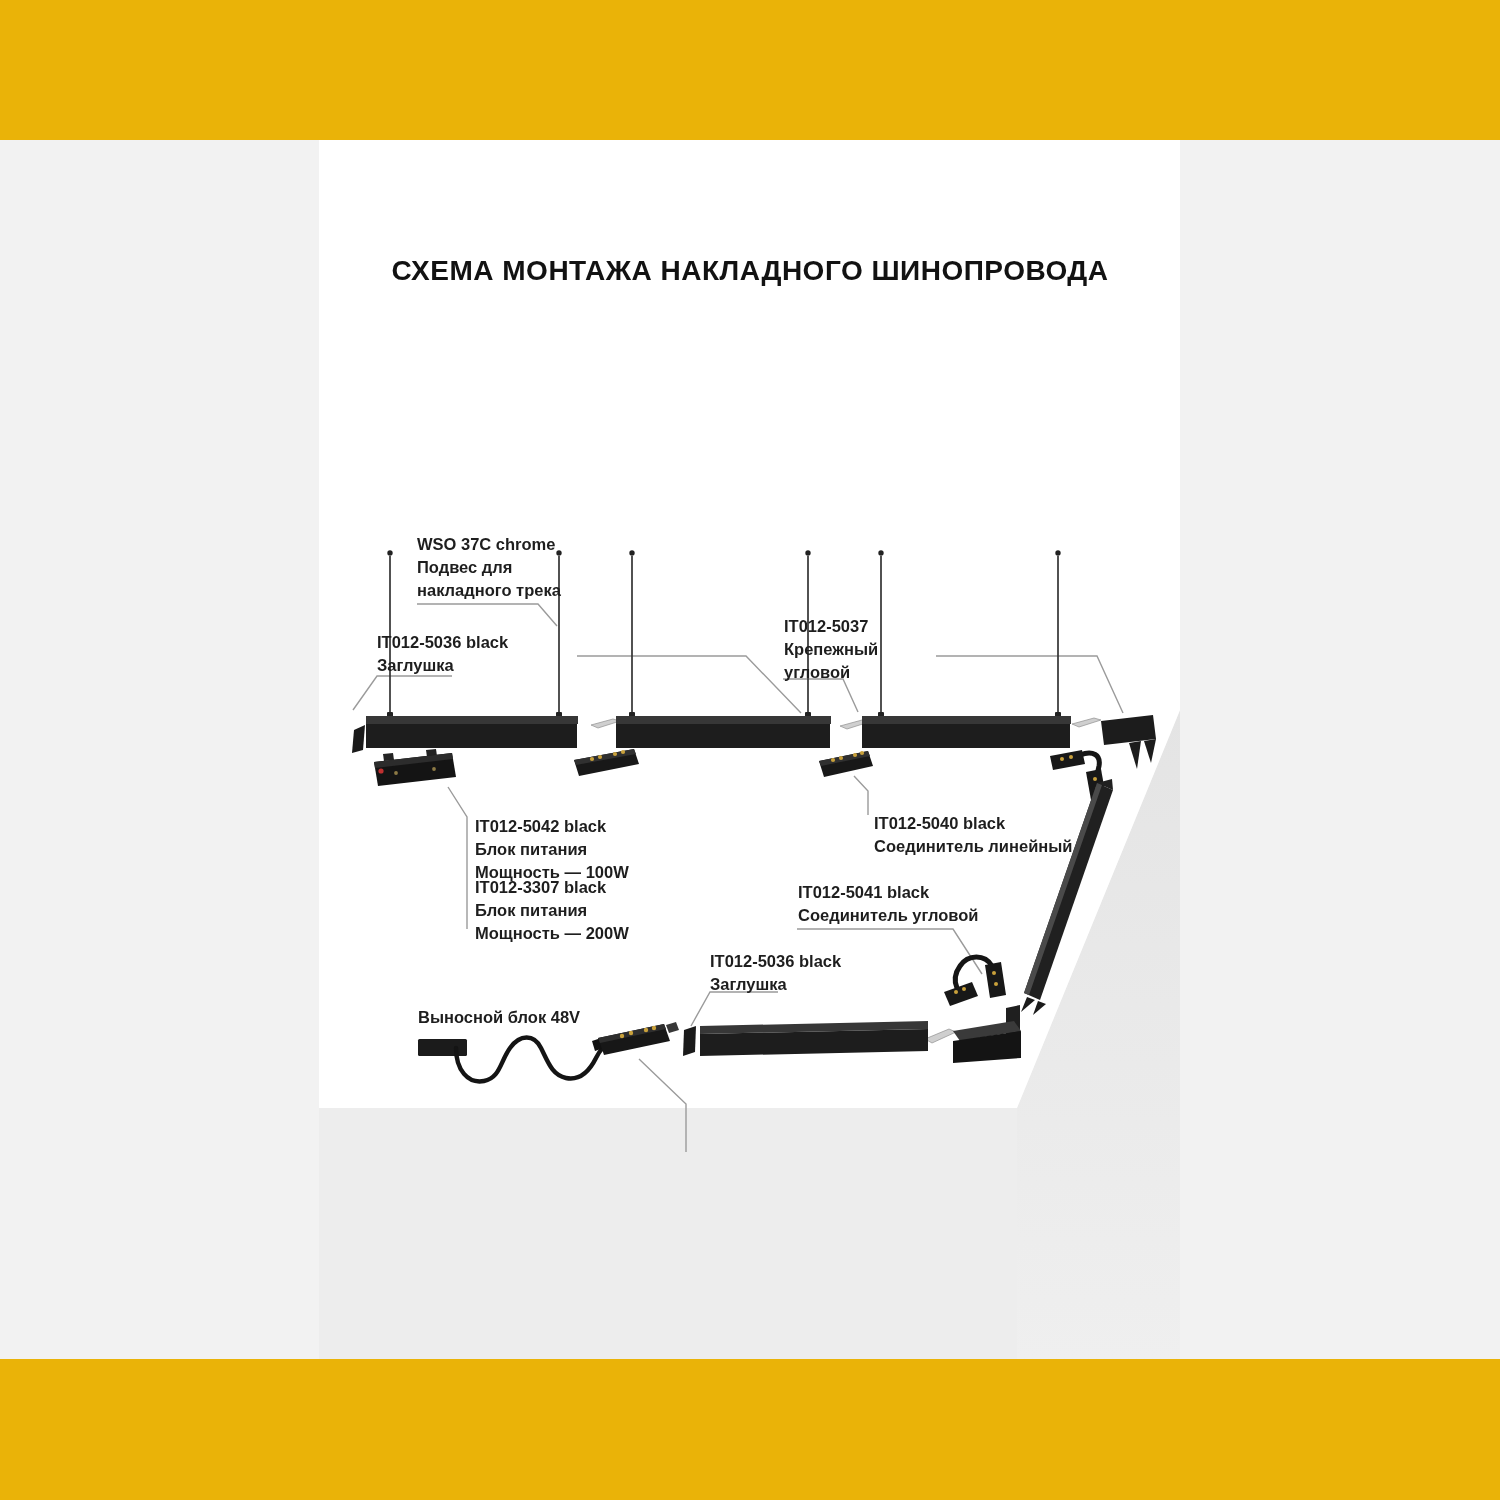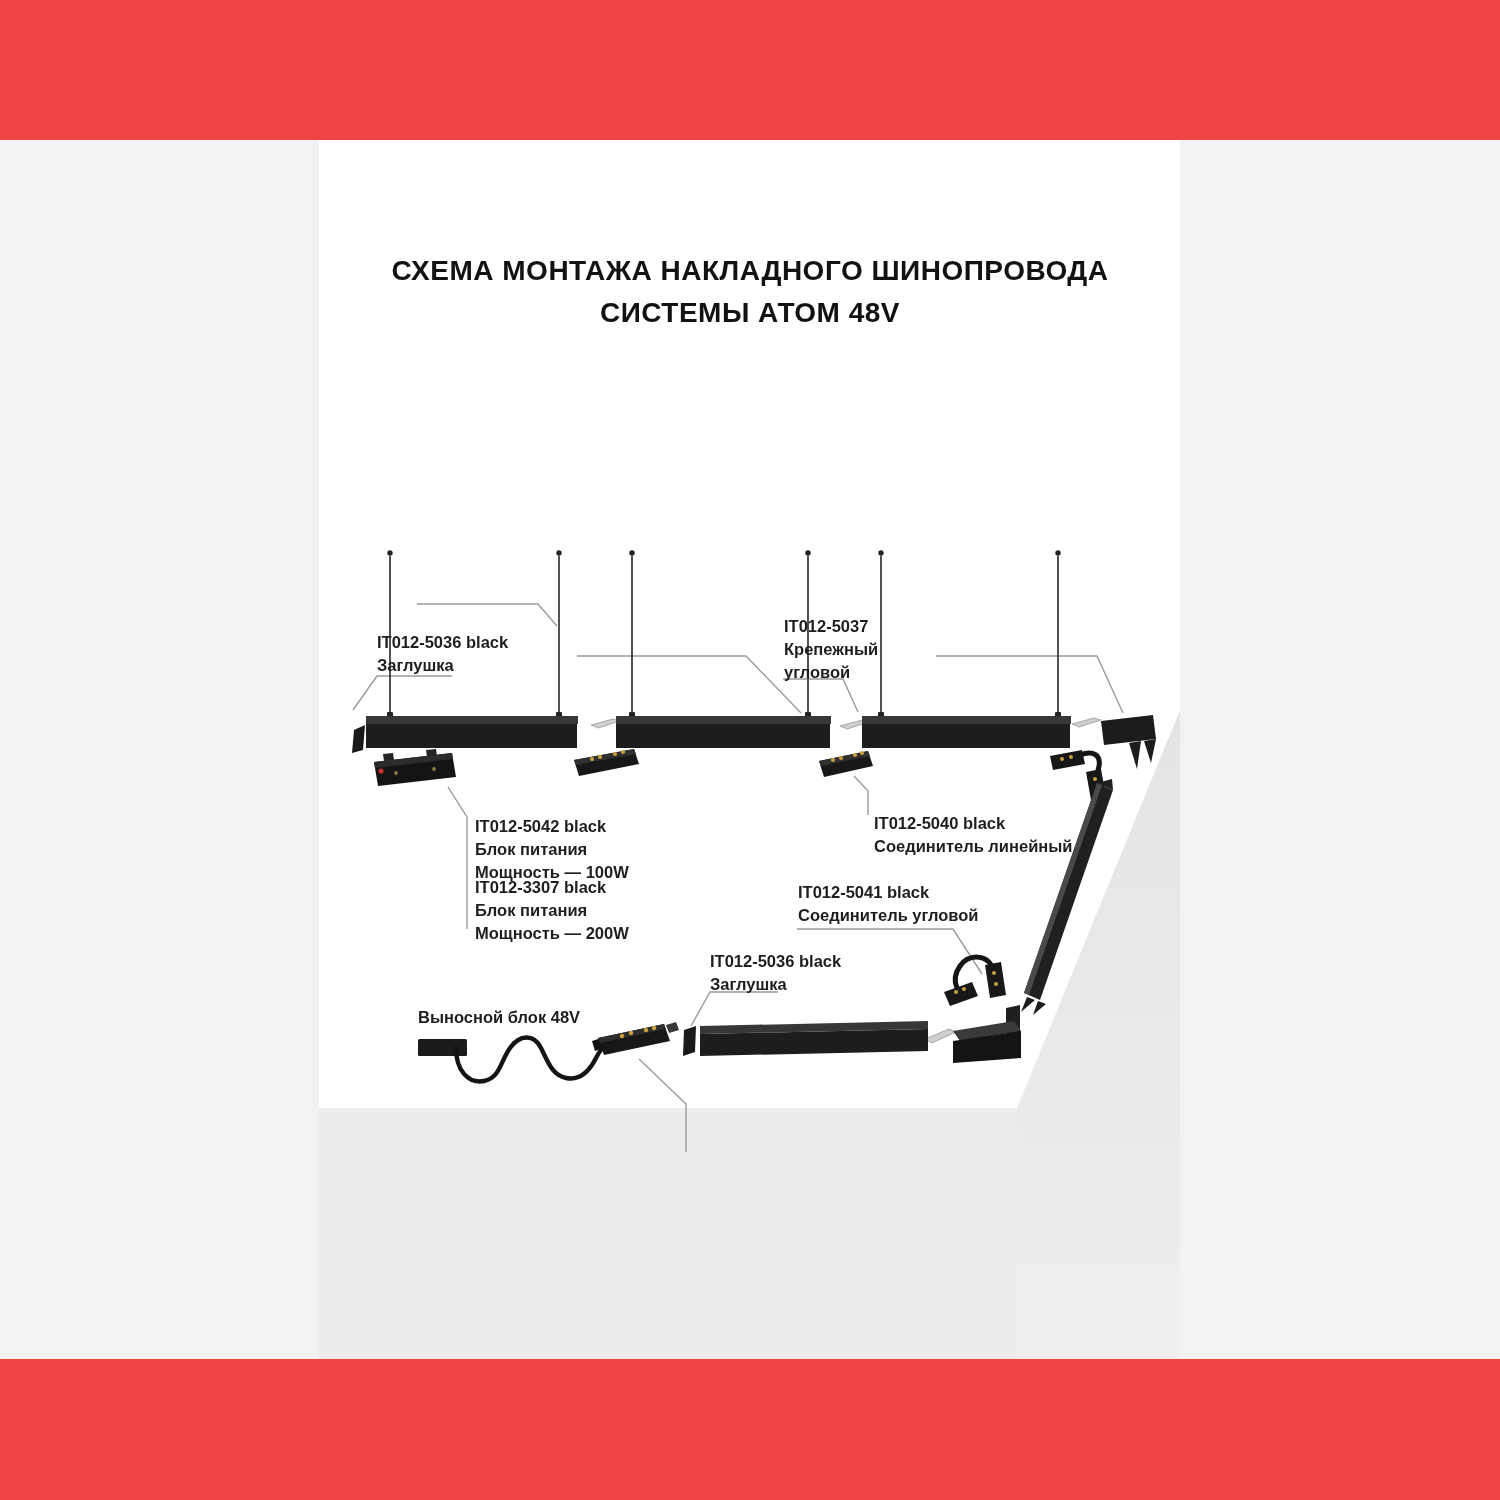--- a/index.html
+++ b/index.html
@@ -1,17 +1,17 @@
 <!DOCTYPE html>
 <html><head>
 <meta charset="utf-8">
 <style>
   html,body{margin:0;padding:0;background:#ffffff;}
   .stage{
-    position:relative;width:1500px;height:1500px;background:#ef4444;
+    position:relative;width:1500px;height:1500px;background:#eab308;
     overflow:hidden;font-family:"Liberation Sans",sans-serif;
   }
   .band{position:absolute;left:0;top:140px;width:1500px;height:1219px;background:#f2f2f2;}
   svg.scene{position:absolute;left:0;top:0;}
   .title{
     position:absolute;left:320px;top:250px;width:860px;text-align:center;
     font-weight:700;font-size:28px;line-height:42px;letter-spacing:.5px;color:#121212;
   }
   .label{
     position:absolute;font-weight:700;font-size:16.5px;line-height:23px;
@@ -189,23 +189,27 @@
       <polygon points="598,1038 664,1024 666,1029 600,1043" fill="#2e2e2e"></polygon>
       <circle cx="622" cy="1036" r="2.2" fill="#c9a13b"></circle>
         <circle cx="631" cy="1033" r="2.2" fill="#c9a13b"></circle>
       <circle cx="646" cy="1030" r="2.2" fill="#c9a13b"></circle>
         <circle cx="654" cy="1028" r="2.2" fill="#c9a13b"></circle>
     </g>
   </svg>
 
   <div class="title">
     <div>СХЕМА МОНТАЖА НАКЛАДНОГО ШИНОПРОВОДА</div>
-    <div>СИСТЕМЫ АТОМ 48V</div>
-  </div>
-
+  </div>
+
+  <div class="label" style="left:417px;top:533px">
+    <div>WSO 37C chrome</div>
+    <div>Подвес для</div>
+    <div>накладного трека</div>
+  </div>
 
   <div class="label" style="left:377px;top:631px">
     <div>IT012-5036 black</div>
     <div>Заглушка</div>
   </div>
 
 
   <div class="label" style="left:784px;top:615px">
     <div>IT012-5037</div>
     <div>Крепежный</div>

